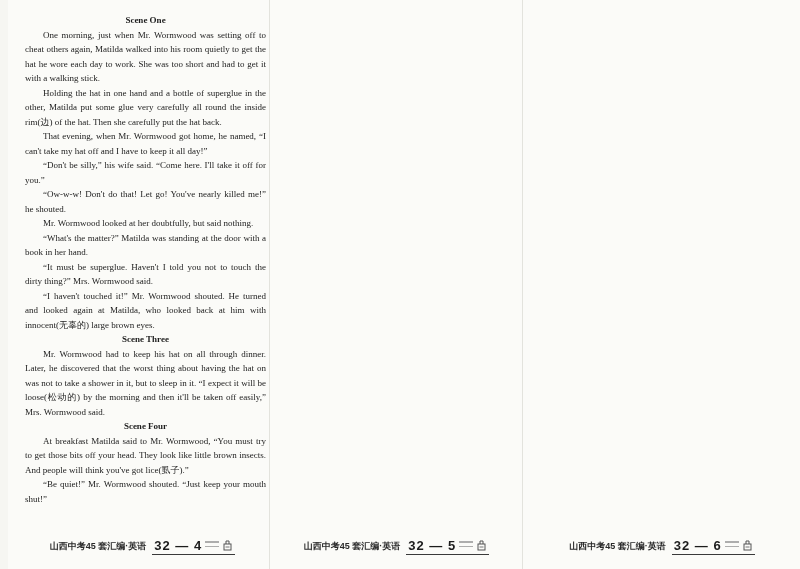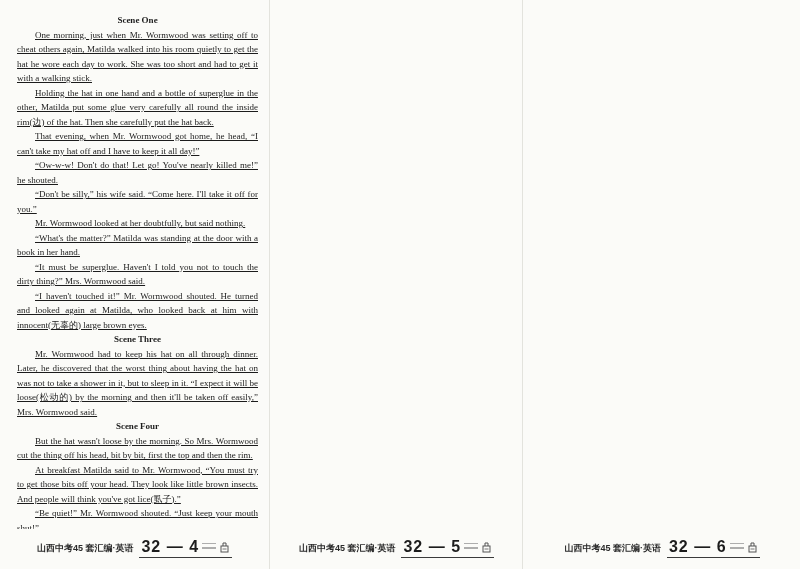--- a/index.html
+++ b/index.html
@@ -5,28 +5,28 @@
   html,body{margin:0;padding:0;}
   body{
     width:800px;height:569px;position:relative;
     background:#f6f6f2;
     font-family:"Liberation Serif","DejaVu Serif",serif;
     color:#1c1c1c;
     -webkit-font-smoothing:antialiased;
     overflow:hidden;
   }
   .page{position:absolute;top:0;height:569px;background:#fbfbf8;}
-  #pg4{left:0;width:269px;}
+  #pg4{left:8px;width:269px;}
   #pg5{left:269px;width:253px;border-left:1px solid #e3e3dd;}
   #pg6{left:522px;width:278px;border-left:1px solid #e3e3dd;}
   .col{position:absolute;top:13px;overflow:hidden;}
   #col4{left:17px;width:241px;height:516px;}
   #col5{left:284px;width:227px;height:516px;}
   .col{font-size:9px;line-height:14.5px;text-align:justify;}
-  .p{ text-indent:2em; margin:0;text-decoration:underline;}
+  .p{ text-indent:2em; margin:0;}
   .pc{ text-indent:0; margin:0;}
   .scene-h{font-weight:bold;text-align:center;text-indent:0;margin:0;}
   .note{font-style:italic;text-indent:1.2em;margin:0;}
   .q{margin:0;padding-left:12px;text-indent:-12px;}
   .q .qnum{font-weight:bold;margin-right:3px;}
   .opt{margin:0;padding-left:12px;text-indent:0;}
   .optrow{display:flex;margin:0;padding-left:12px;}
   .optrow .o1{flex:0 0 52%;}
   .optrow3{display:flex;margin:0;padding-left:12px;}
   .optrow3 .o1{flex:0 0 37%;}
@@ -55,47 +55,46 @@
   .qmark{font-size:24px;font-weight:bold;line-height:1;}
   .q4row{display:flex;margin:0;padding-left:2px;}
   .q4row .qn{font-weight:bold;margin-right:4px;}
   .footer{
     position:absolute;top:538px;width:100%;
     display:flex;justify-content:center;align-items:center;gap:6px;
     font-family:"Liberation Sans","DejaVu Sans",sans-serif;
   }
   .f-series{font-size:9px;font-weight:bold;color:#2a2a2a;}
   .f-group{display:flex;align-items:center;gap:3px;border-bottom:1.5px solid #3a3a3a;padding:0 2px 1px 2px;}
-  .f-page{font-size:16px;font-weight:bold;letter-spacing:1px;}
+  .f-page{font-size:13px;font-weight:bold;letter-spacing:1px;}
   .f-tiny{
     width:14px;height:9px;
     background:linear-gradient(#9a9a9a 0 1.5px,transparent 1.5px 4.5px,#9a9a9a 4.5px 6px,transparent 6px);
     opacity:.8;
   }
   .f-stamp{width:11px;height:11px;display:inline-block;}
 </style>
 </head>
 <body>
 
 <div class="page" id="pg4">
   <div class="col" id="col4">
     <p class="scene-h">Scene One</p>
     <p class="p">One morning, just when Mr. Wormwood was setting off to cheat others again, Matilda walked into his room quietly to get the hat he wore each day to work. She was too short and had to get it with a walking stick.</p>
     <p class="p">Holding the hat in one hand and a bottle of superglue in the other, Matilda put some glue very carefully all round the inside rim(边) of the hat. Then she carefully put the hat back.</p>
-    <p class="p">That evening, when Mr. Wormwood got home, he head, “I can't take my hat off and I have to keep it all day!”</p>
+    <p class="p">That evening, when Mr. Wormwood got home, he named, “I can't take my hat off and I have to keep it all day!”</p>
+    <p class="p">“Don't be silly,” his wife said. “Come here. I'll take it off for you.”</p>
     <p class="p">“Ow-w-w! Don't do that! Let go! You've nearly killed me!” he shouted.</p>
-    <p class="p">“Don't be silly,” his wife said. “Come here. I'll take it off for you.”</p>
     <p class="p">Mr. Wormwood looked at her doubtfully, but said nothing.</p>
     <p class="p">“What's the matter?” Matilda was standing at the door with a book in her hand.</p>
     <p class="p">“It must be superglue. Haven't I told you not to touch the dirty thing?” Mrs. Wormwood said.</p>
     <p class="p">“I haven't touched it!” Mr. Wormwood shouted. He turned and looked again at Matilda, who looked back at him with innocent(无辜的) large brown eyes.</p>
     <p class="scene-h">Scene Three</p>
     <p class="p">Mr. Wormwood had to keep his hat on all through dinner. Later, he discovered that the worst thing about having the hat on was not to take a shower in it, but to sleep in it. “I expect it will be loose(松动的) by the morning and then it'll be taken off easily,” Mrs. Wormwood said.</p>
     <p class="scene-h">Scene Four</p>
-    <p class="p">But the hat wasn't loose by the morning. So Mrs. Wormwood cut the thing off his head, bit by bit, first the top and then the rim.</p>
     <p class="p">At breakfast Matilda said to Mr. Wormwood, “You must try to get those bits off your head. They look like little brown insects. And people will think you've got lice(虱子).”</p>
     <p class="p">“Be quiet!” Mr. Wormwood shouted. “Just keep your mouth shut!”</p>
 
   </div>
   <div class="footer">
     <span class="f-series">山西中考45 套汇编·英语</span>
     <span class="f-group">
       <span class="f-page">32 — 4</span>
       <span class="f-tiny"></span>
       <svg class="f-stamp" viewBox="0 0 11 11">

